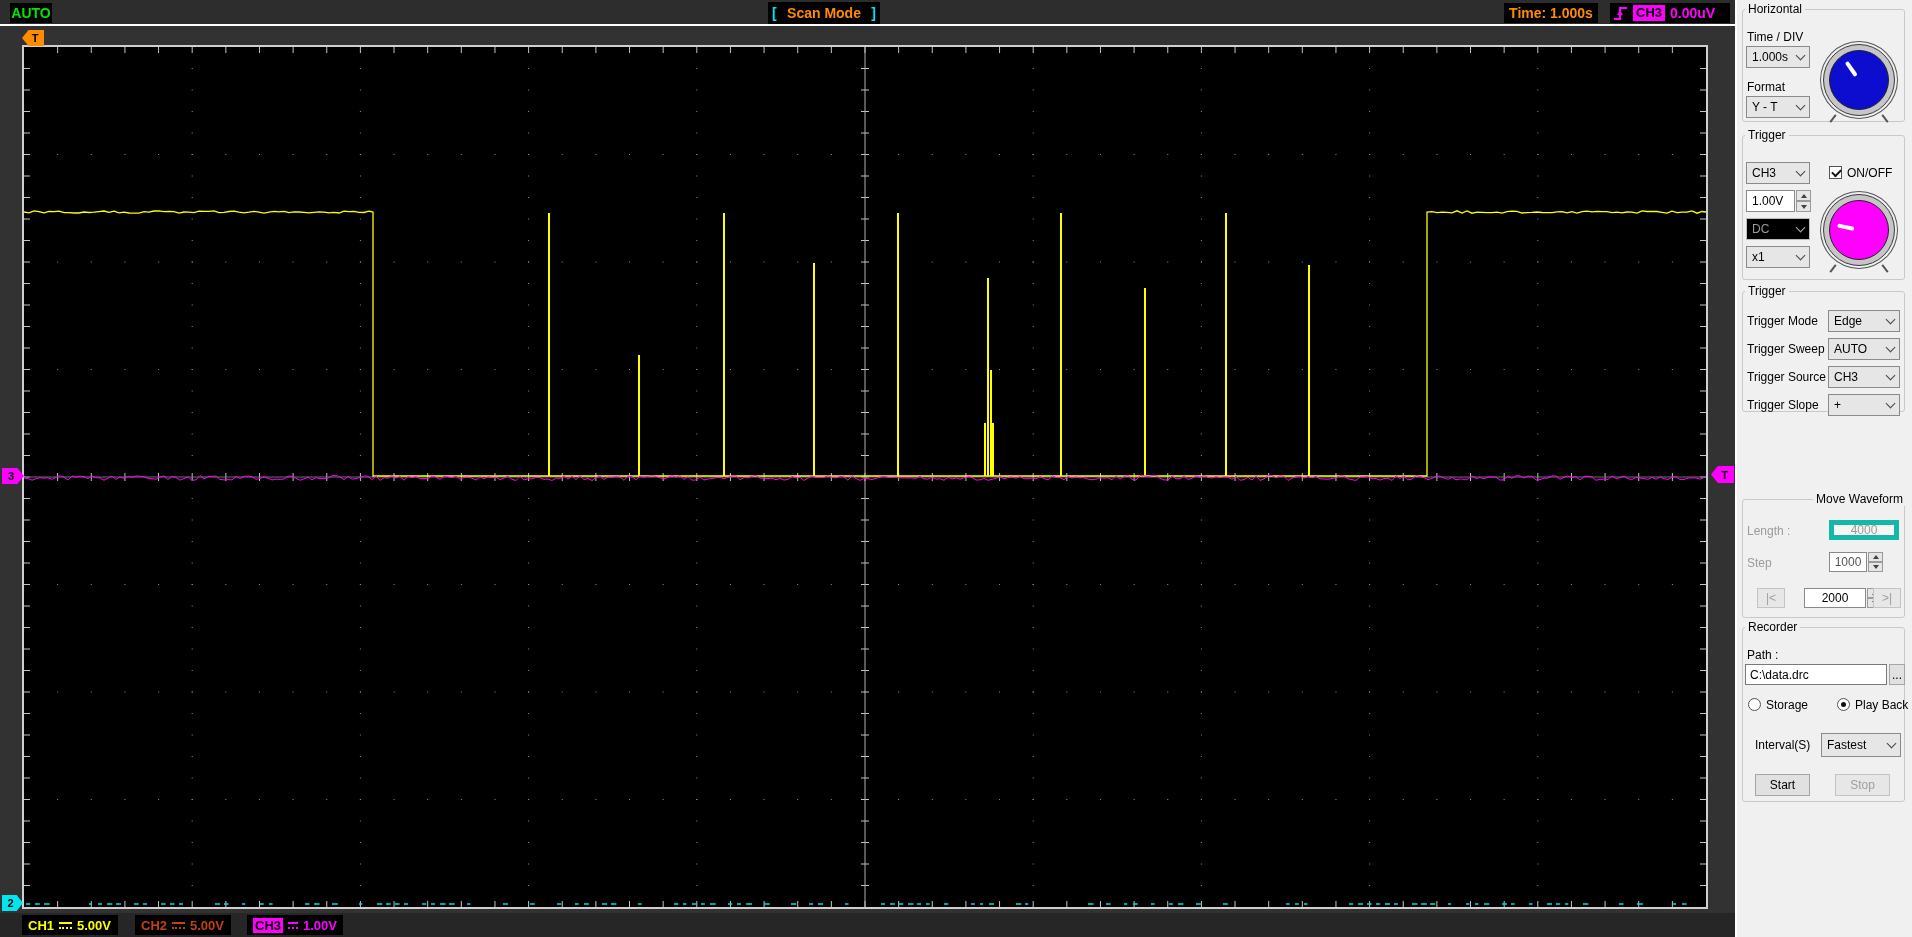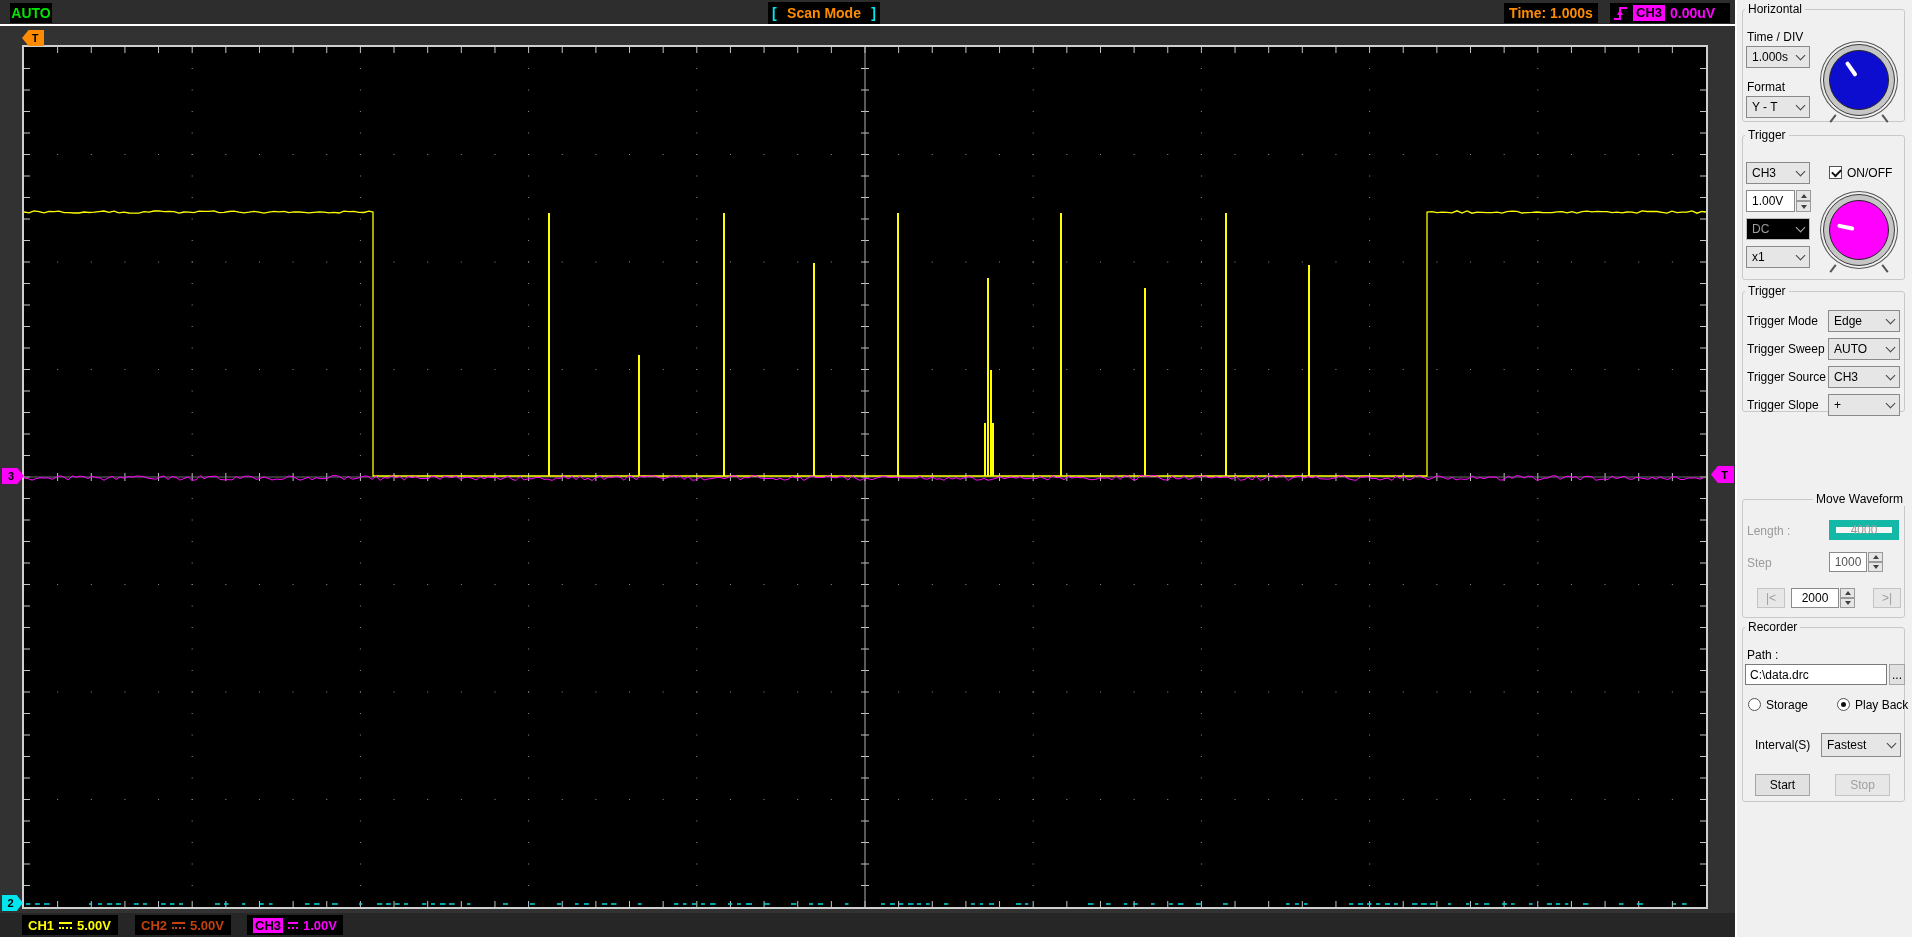--- a/index.html
+++ b/index.html
@@ -70,21 +70,21 @@
                padding:0 5px; }
   .spin .val.center { justify-content:center; }
   .spin .arrs { display:flex; flex-direction:column; margin-left:1px; }
   .spin .arrs span { width:15px; flex:1; background:#e6e6e6; border:1px solid #9a9a9a;
                      display:flex; align-items:center; justify-content:center; }
   .tri-up { width:0; height:0; border-left:3px solid transparent; border-right:3px solid transparent;
             border-bottom:4px solid #404040; }
   .tri-dn { width:0; height:0; border-left:3px solid transparent; border-right:3px solid transparent;
             border-top:4px solid #404040; }
 
-  .field { position:absolute; background:#f6f6f6; border:7px solid #14b8a6; color:#9b9b9b;
+  .field { position:absolute; background:#f6f6f6; border:5px solid #14b8a6; color:#9b9b9b;
            display:flex; align-items:center; justify-content:center; }
   .tinput { position:absolute; background:#fff; border:1px solid #7a7a7a; font-size:12px;
             padding:0 4px; font-family:"Liberation Sans", sans-serif; }
 
   .wbtn { position:absolute; background:#e1e1e1; border:1px solid #a5a5a5; font-size:12px;
           display:flex; align-items:center; justify-content:center; cursor:default; }
   .wbtn.disabled { color:#9f9f9f; background:#e7e7e7; border-color:#c4c4c4; }
 
   .cb { position:absolute; width:13px; height:13px; background:#fff; border:1px solid #555; }
   .cb::after { content:""; position:absolute; left:2px; top:2px; width:7px; height:4px;
@@ -273,21 +273,21 @@
         <span>
             <i class="tri-up"></i>
           </span>
         <span>
             <i class="tri-dn"></i>
           </span>
       </span>
     </div>
     <div class="wbtn disabled" style="left:14px; top:82px; width:28px; height:20px;">|&lt;</div>
     <div class="spin" style="left:48px; top:82px;">
-      <span class="val center" style="width:48px; height:20px;">2000</span>
+      <span class="val center" style="width:62px; height:20px;margin-left:13px;">2000</span>
       <span class="arrs" style="height:20px;">
         <span>
             <i class="tri-up"></i>
           </span>
         <span>
             <i class="tri-dn"></i>
           </span>
       </span>
     </div>
     <div class="wbtn disabled" style="left:130px; top:82px; width:28px; height:20px;">&gt;|</div>

